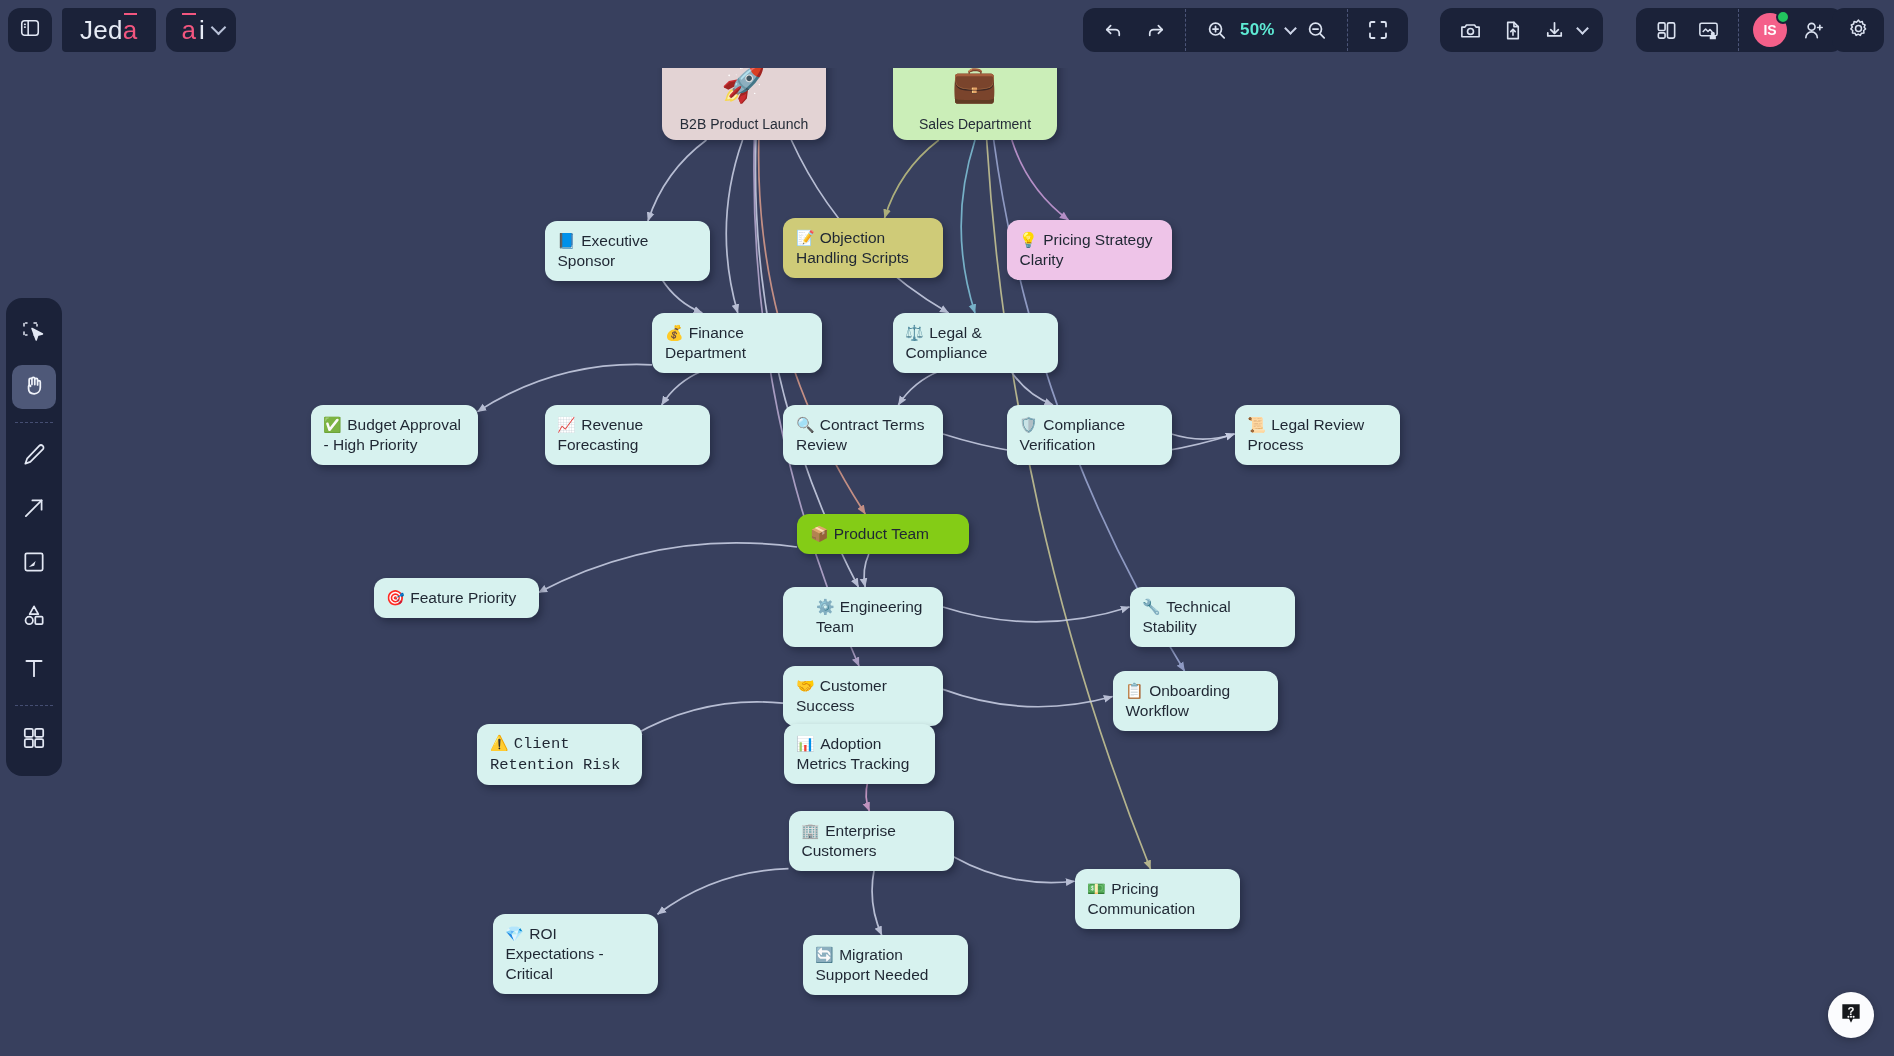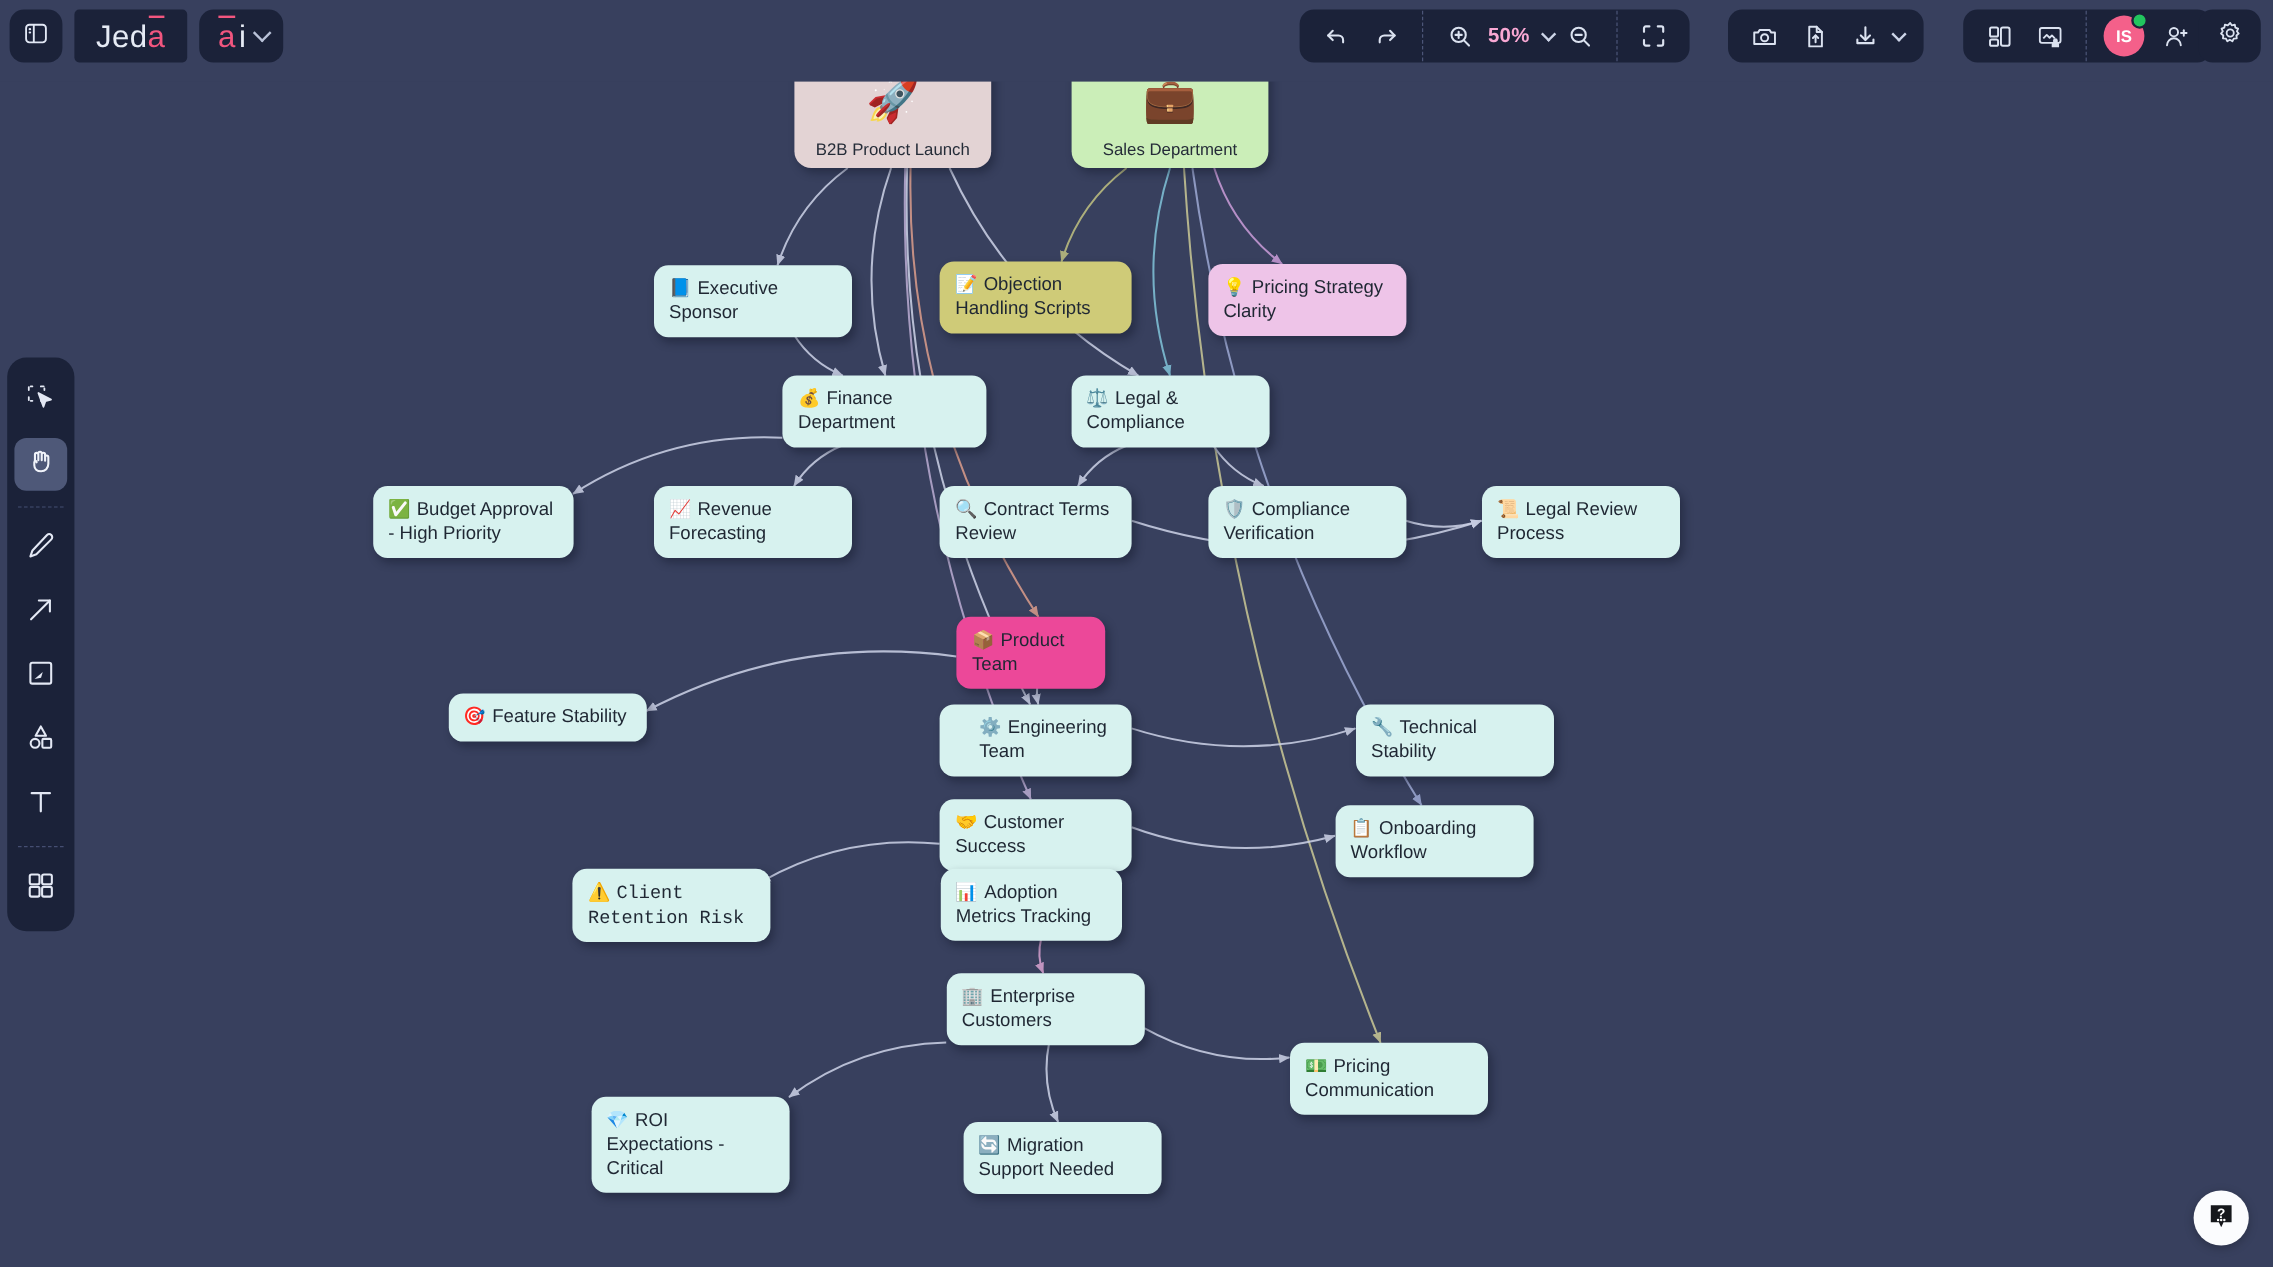--- a/index.html
+++ b/index.html
@@ -44,21 +44,21 @@
   .tb-group {
     position: absolute; top: 8px; height: 44px; border-radius: 12px; background: #1b2239;
     display: flex; align-items: center; padding: 0 10px; gap: 2px;
   }
   .tb-ic {
     width: 40px; height: 40px; border-radius: 9px; display:flex; align-items:center; justify-content:center;
     color: #d2d9ea;
   }
   .tb-ic svg { display:block; }
   .divider { width: 0; border-left: 1px dashed #4c5578; height: 42px; margin: 0 8px; }
-  .zoomlabel { color:#f9a8d4; font-size:17px; font-weight:700; letter-spacing:.2px; padding:0 2px; }
+  .zoomlabel { color:#5eead4; font-size:17px; font-weight:700; letter-spacing:.2px; padding:0 2px; }
   .zoom-chev { display:inline-block; width:9px; height:9px; border-right:2px solid #cdd5e8;
                border-bottom:2px solid #cdd5e8; transform: rotate(45deg); margin-left:7px; margin-bottom:4px;}
   .avatar {
     width: 34px; height: 34px; border-radius: 50%; background: #f4608a;
     color: #fff; font-size: 14px; font-weight: 700; display:flex; align-items:center; justify-content:center;
     position: relative; margin: 0 4px;
   }
   .avatar .dot {
     position:absolute; right:-3px; top:-3px; width:14px; height:14px; border-radius:50%;
     background:#22c55e; border:2px solid #1b2239;
@@ -413,25 +413,25 @@
         </div>
         <div class="node default" style="left: 783px; top: 405px; width: 160px; background: rgb(215, 242, 239); justify-content: center;">
           <div class="inner"><span class="emo">🔍</span><span>Contract Terms Review</span></div>
         </div>
         <div class="node default" style="left: 1006.5px; top: 405px; width: 165px; background: rgb(215, 242, 239);">
           <div class="inner"><span class="emo">🛡️</span><span>Compliance Verification</span></div>
         </div>
         <div class="node default" style="left: 1234.5px; top: 405px; width: 165px; background: rgb(215, 242, 239);">
           <div class="inner"><span class="emo">📜</span><span>Legal Review Process</span></div>
         </div>
-        <div class="node default" style="left: 797px; top: 514px; width: 124px; background: #ec4899; align-items: center;">
+        <div class="node default" style="left: 797px; top: 514px; width: 172px; background: #84cc16; align-items: center;">
           <div class="inner"><span class="emo">📦</span><span>Product Team</span></div>
         </div>
         <div class="node default" style="left: 373.5px; top: 578px; width: 165px; background: rgb(215, 242, 239);">
-          <div class="inner"><span class="emo">🎯</span><span>Feature Stability</span></div>
+          <div class="inner"><span class="emo">🎯</span><span>Feature Priority</span></div>
         </div>
         <div class="node default" style="left: 783px; top: 587px; width: 160px; background: rgb(215, 242, 239); padding-left: 20px;">
           <div class="inner"><span class="emo">⚙️</span><span>Engineering Team</span></div>
         </div>
         <div class="node default" style="left: 1129.5px; top: 587px; width: 165px; background: rgb(215, 242, 239);">
           <div class="inner"><span class="emo">🔧</span><span>Technical Stability</span></div>
         </div>
         <div class="node default" style="left: 783px; top: 666px; width: 160px; background: rgb(215, 242, 239);">
           <div class="inner"><span class="emo">🤝</span><span>Customer Success</span></div>
         </div>

